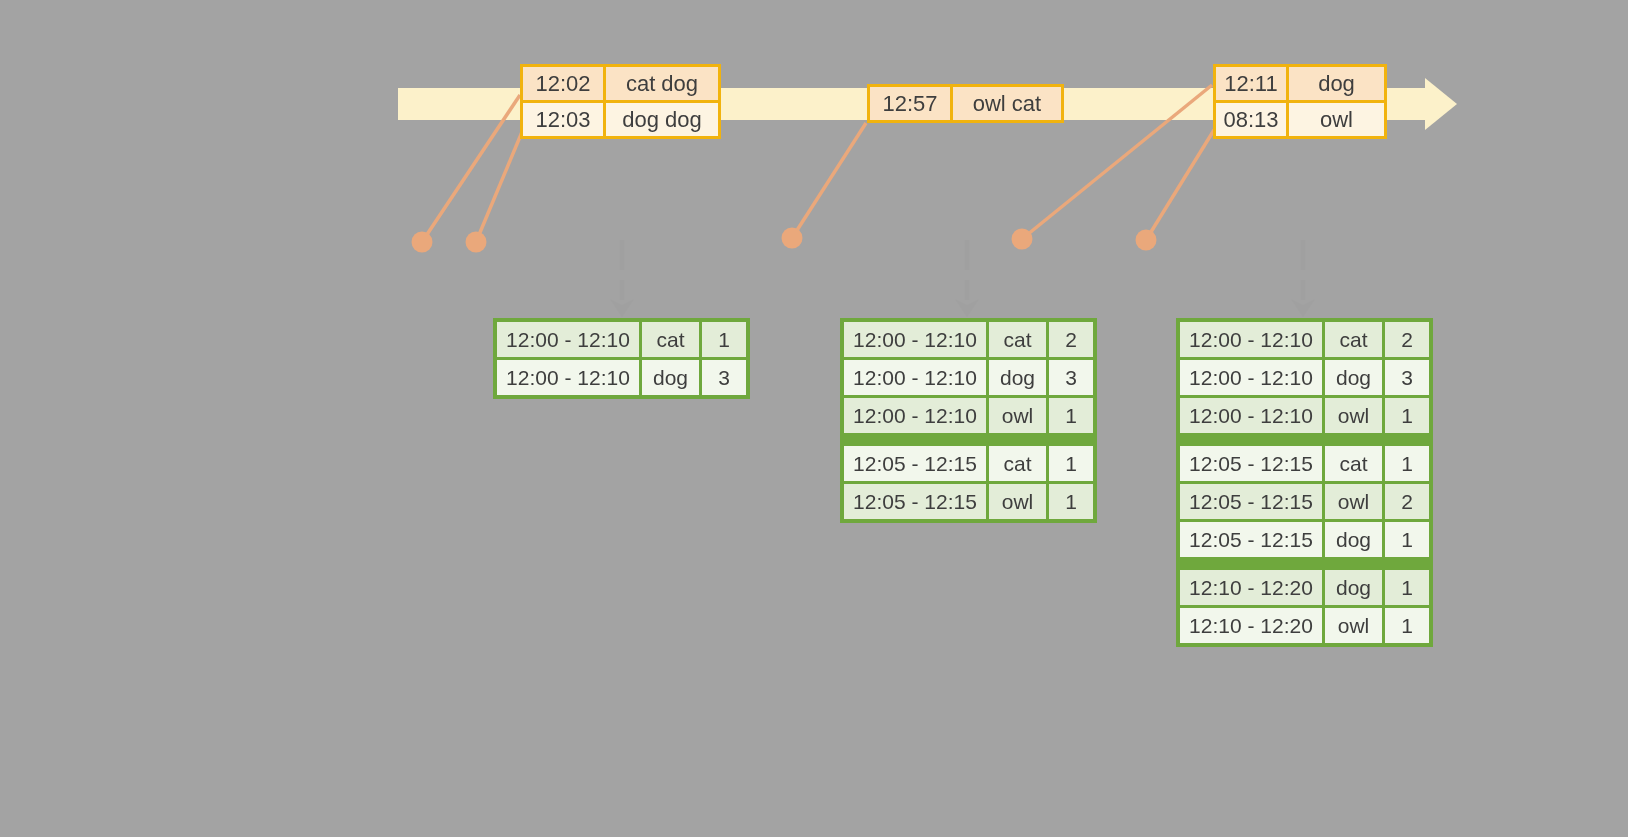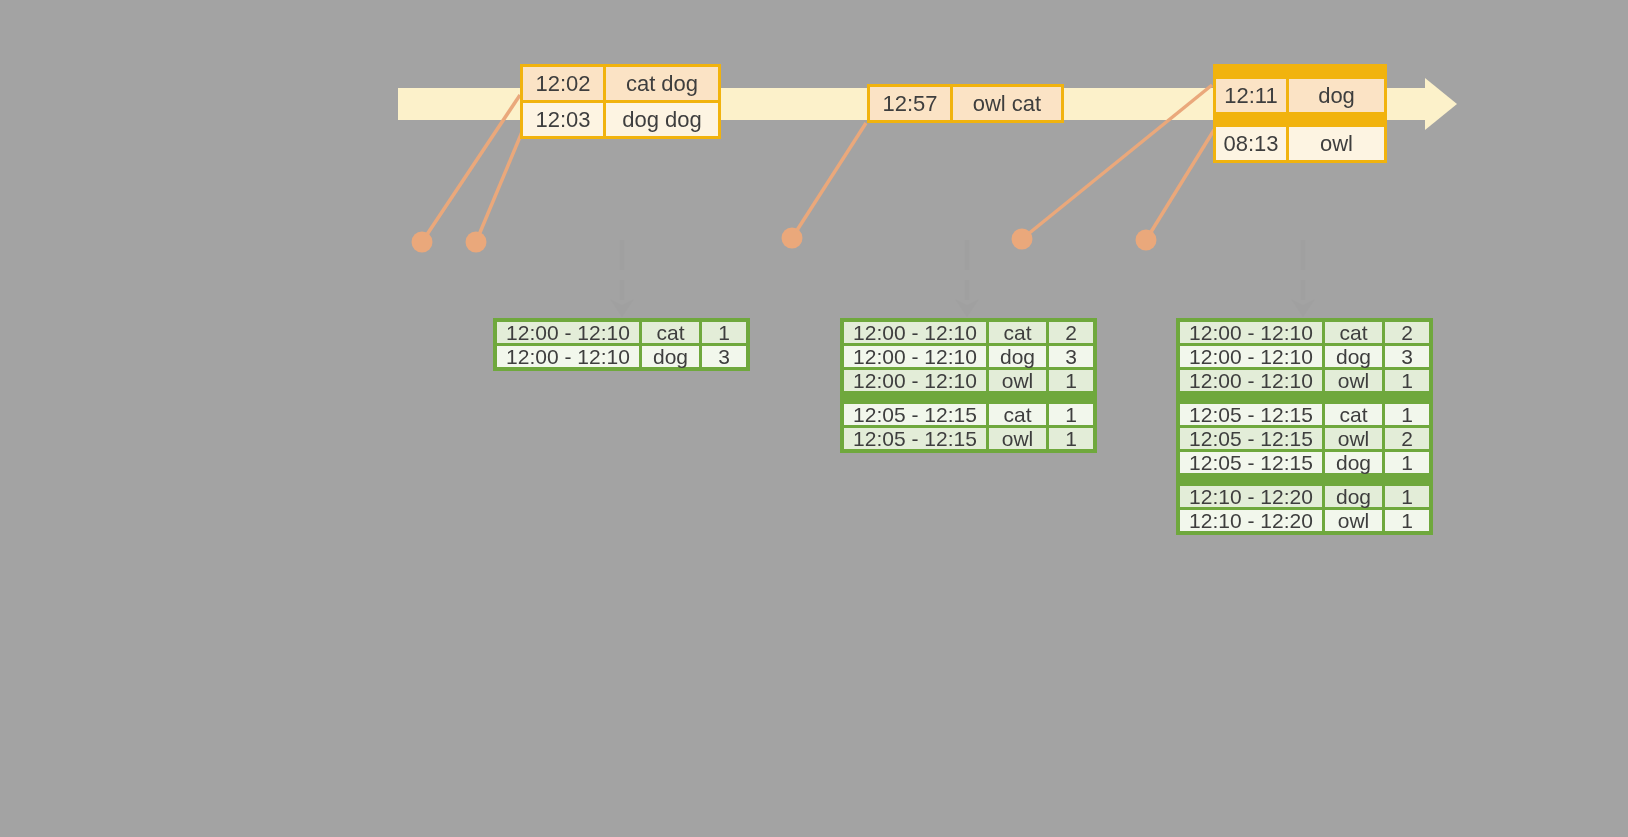--- a/index.html
+++ b/index.html
@@ -11,36 +11,36 @@
   .band{position:absolute;left:398px;top:88px;width:1027px;height:32px;background:#fcf1ca;z-index:0;}
   .overlay{position:absolute;left:0;top:0;z-index:1;}
   
   .etable{
     position:absolute;z-index:2;background:#f1b30e;border:3px solid #f1b30e;
     display:flex;flex-direction:column;gap:3px;
   }
   .erow{display:grid;gap:3px;}
   .et1 .erow{grid-template-columns:80px 112px;}
   .et2 .erow{grid-template-columns:80px 108px;}
-  .et3 .erow{grid-template-columns:70px 95px;margin-top:12px;}
+  .et3 .erow{grid-template-columns:70px 95px;}
   .ecell{
     height:33px;display:flex;align-items:center;justify-content:center;
     font-size:22px;background:#fdf4e2;
   }
   .erow:nth-child(odd) .ecell{background:#fbe3c5;}
   
   .gtable{
     position:absolute;z-index:2;background:#6fa83d;padding:4px;
     display:flex;flex-direction:column;gap:3px;
   }
   .ggroup{display:flex;flex-direction:column;gap:3px;}
   .ggroup + .ggroup{margin-top:10px;}
   .grow{display:grid;grid-template-columns:142px 57px 44px;gap:3px;}
   .gcell{
-    height:21px;display:flex;align-items:center;justify-content:center;
+    height:35px;display:flex;align-items:center;justify-content:center;
     font-size:21px;
   }
   .grow.g .gcell{background:#e3edd8;}
   .grow.w .gcell{background:#f2f7ec;}
 </style>
 </head>
 <body>
 
 <div class="canvas">
 

